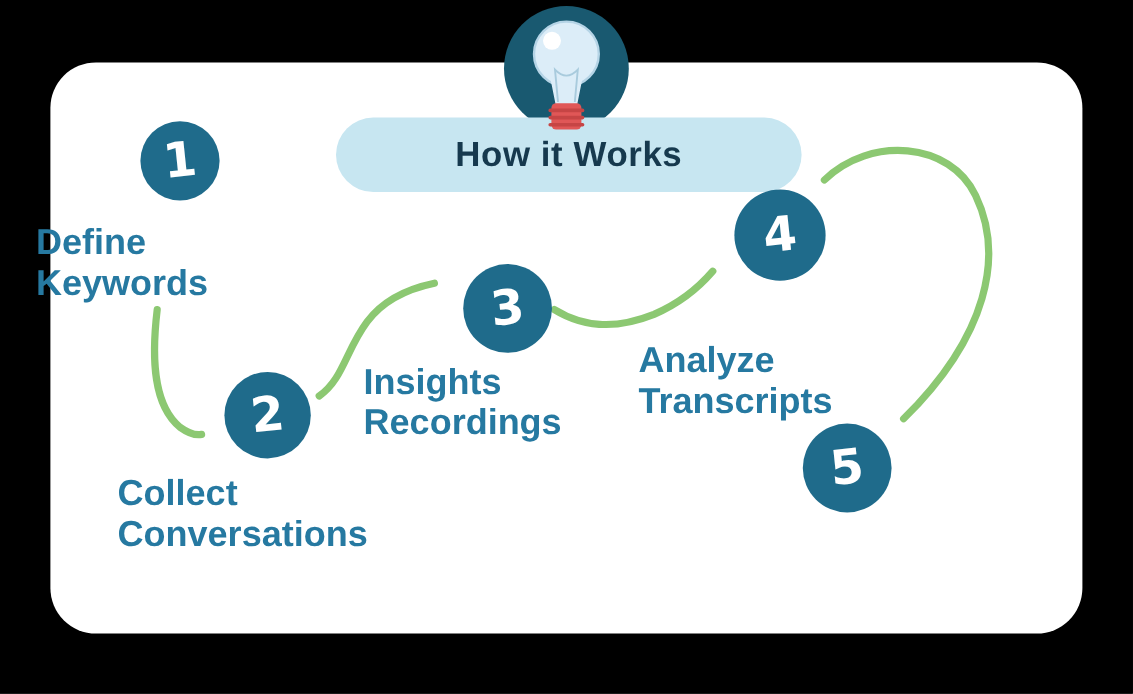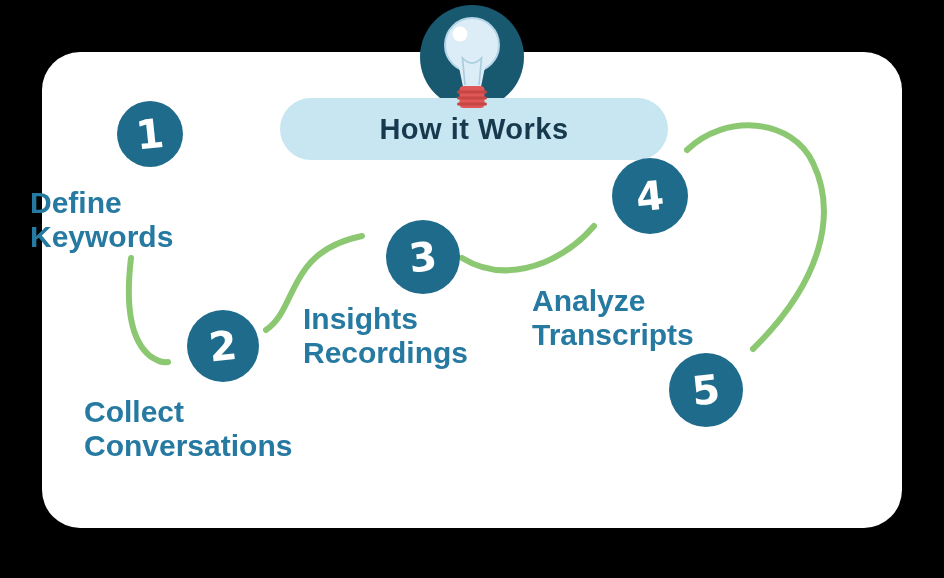--- a/index.html
+++ b/index.html
@@ -41,21 +41,21 @@
   .c2{left:187px;top:310px;width:72px;height:72px;}
   .c3{left:386px;top:220px;width:74px;height:74px;}
   .c4{left:612px;top:158px;width:76px;height:76px;}
   .c5{left:669px;top:353px;width:74px;height:74px;}
   
   .label{
     position:absolute;z-index:3;color:#2679a1;font-size:30px;font-weight:700;
     white-space:pre-line;line-height:34px;
   }
   .l1{left:30px;  top:186px;width:240px;}
-  .l2{left:84px;  top:395px;width:260px;}
+  .l2{left:98px;  top:395px;width:260px;}
   .l3{left:303px; top:302px;width:240px;}
   .l4{left:532px; top:240px;width:240px;margin-top:44px;}
   .l5{left:530px; top:427px;width:360px;}
 </style>
 </head>
 <body>
 
 <div class="stage">
 
   <div class="card"></div>

